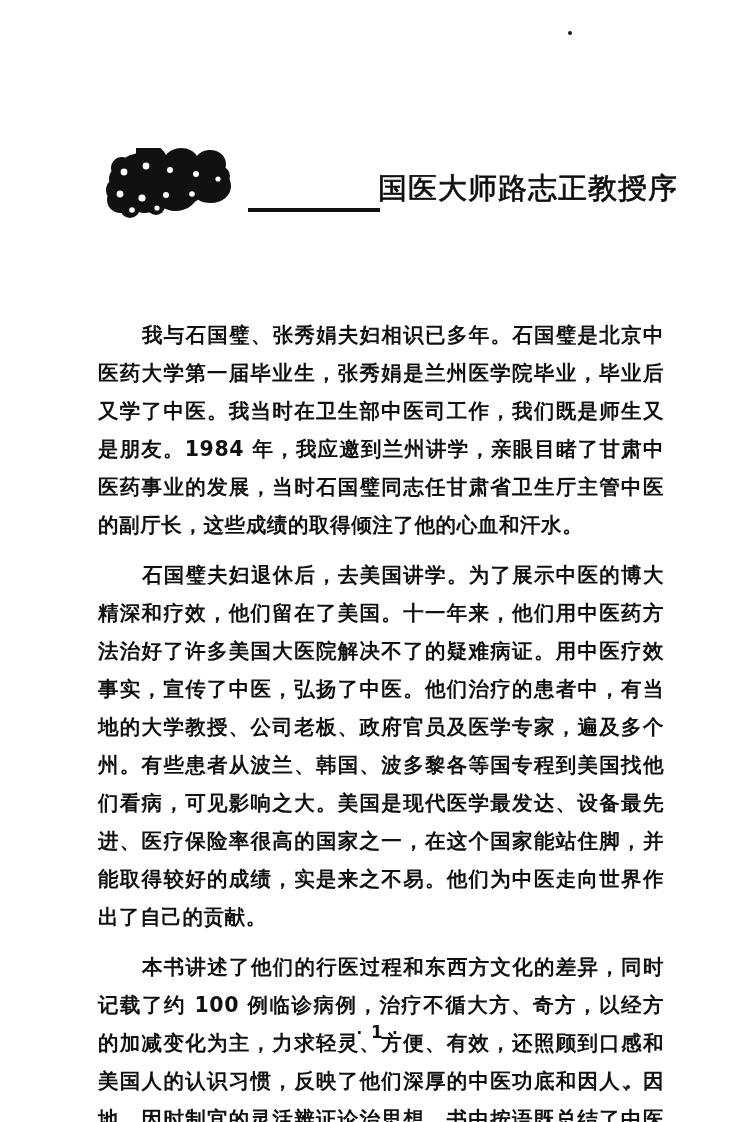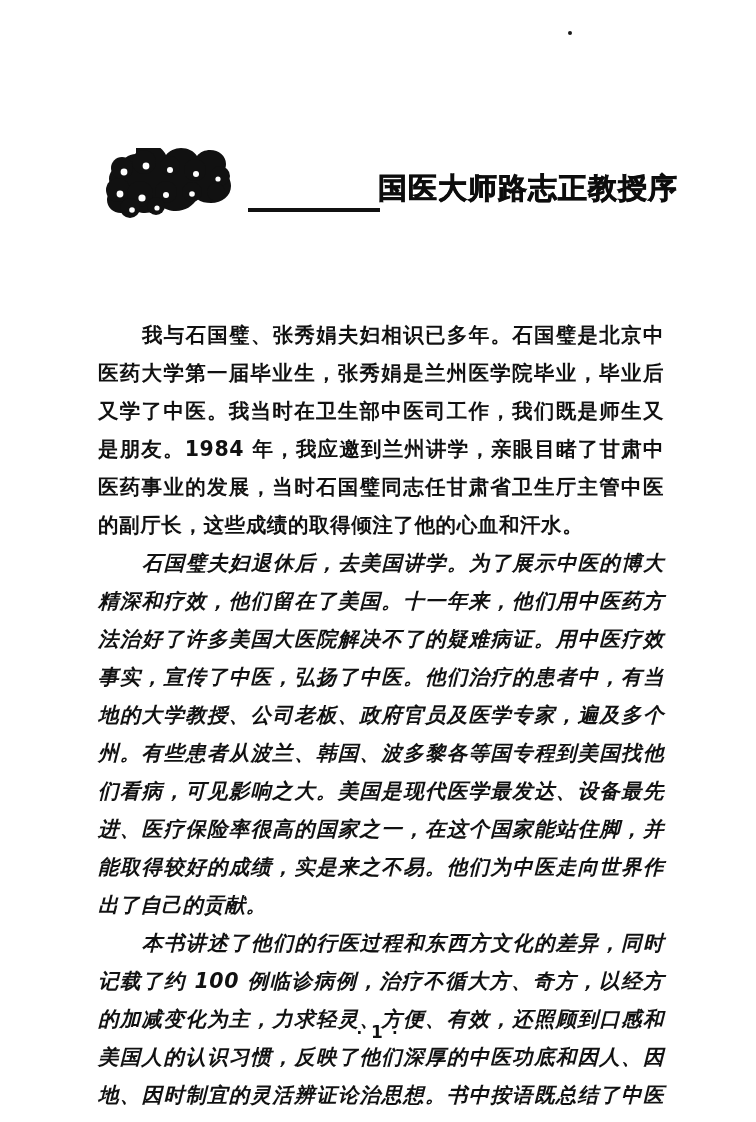--- a/index.html
+++ b/index.html
@@ -64,21 +64,21 @@
     height: 4px;
     background: #111111;
   }
   .header-title {
     position: absolute;
     left: 378px;
     top: 20px;
     width: 290px;
     text-align: right;
     font-family: "DejaVu Sans", "Liberation Sans", sans-serif;
-    font-weight: bold;
+    font-weight: normal;
     font-size: 29px;
     line-height: 40px;
     letter-spacing: 1px;
     color: #0d0d0d;
     -webkit-text-stroke: 0.7px #0d0d0d;
     white-space: nowrap;
   }
 
   
   .body-text {
@@ -93,22 +93,21 @@
     text-justify: inter-ideograph;
     font-weight: 600;
     letter-spacing: 0.6px;
   }
   .para {
     margin: 0 0 0 0;
     text-indent: 44px;
     text-align: justify;
   }
   .para + .para {
-    margin-top: 0px;
-    font-style: italic;
+    margin-top: 12px;
   }
 
   
   .folio {
     position: absolute;
     left: 0;
     top: 1022px;
     width: 756px;
     text-align: center;
     font-size: 17px;

